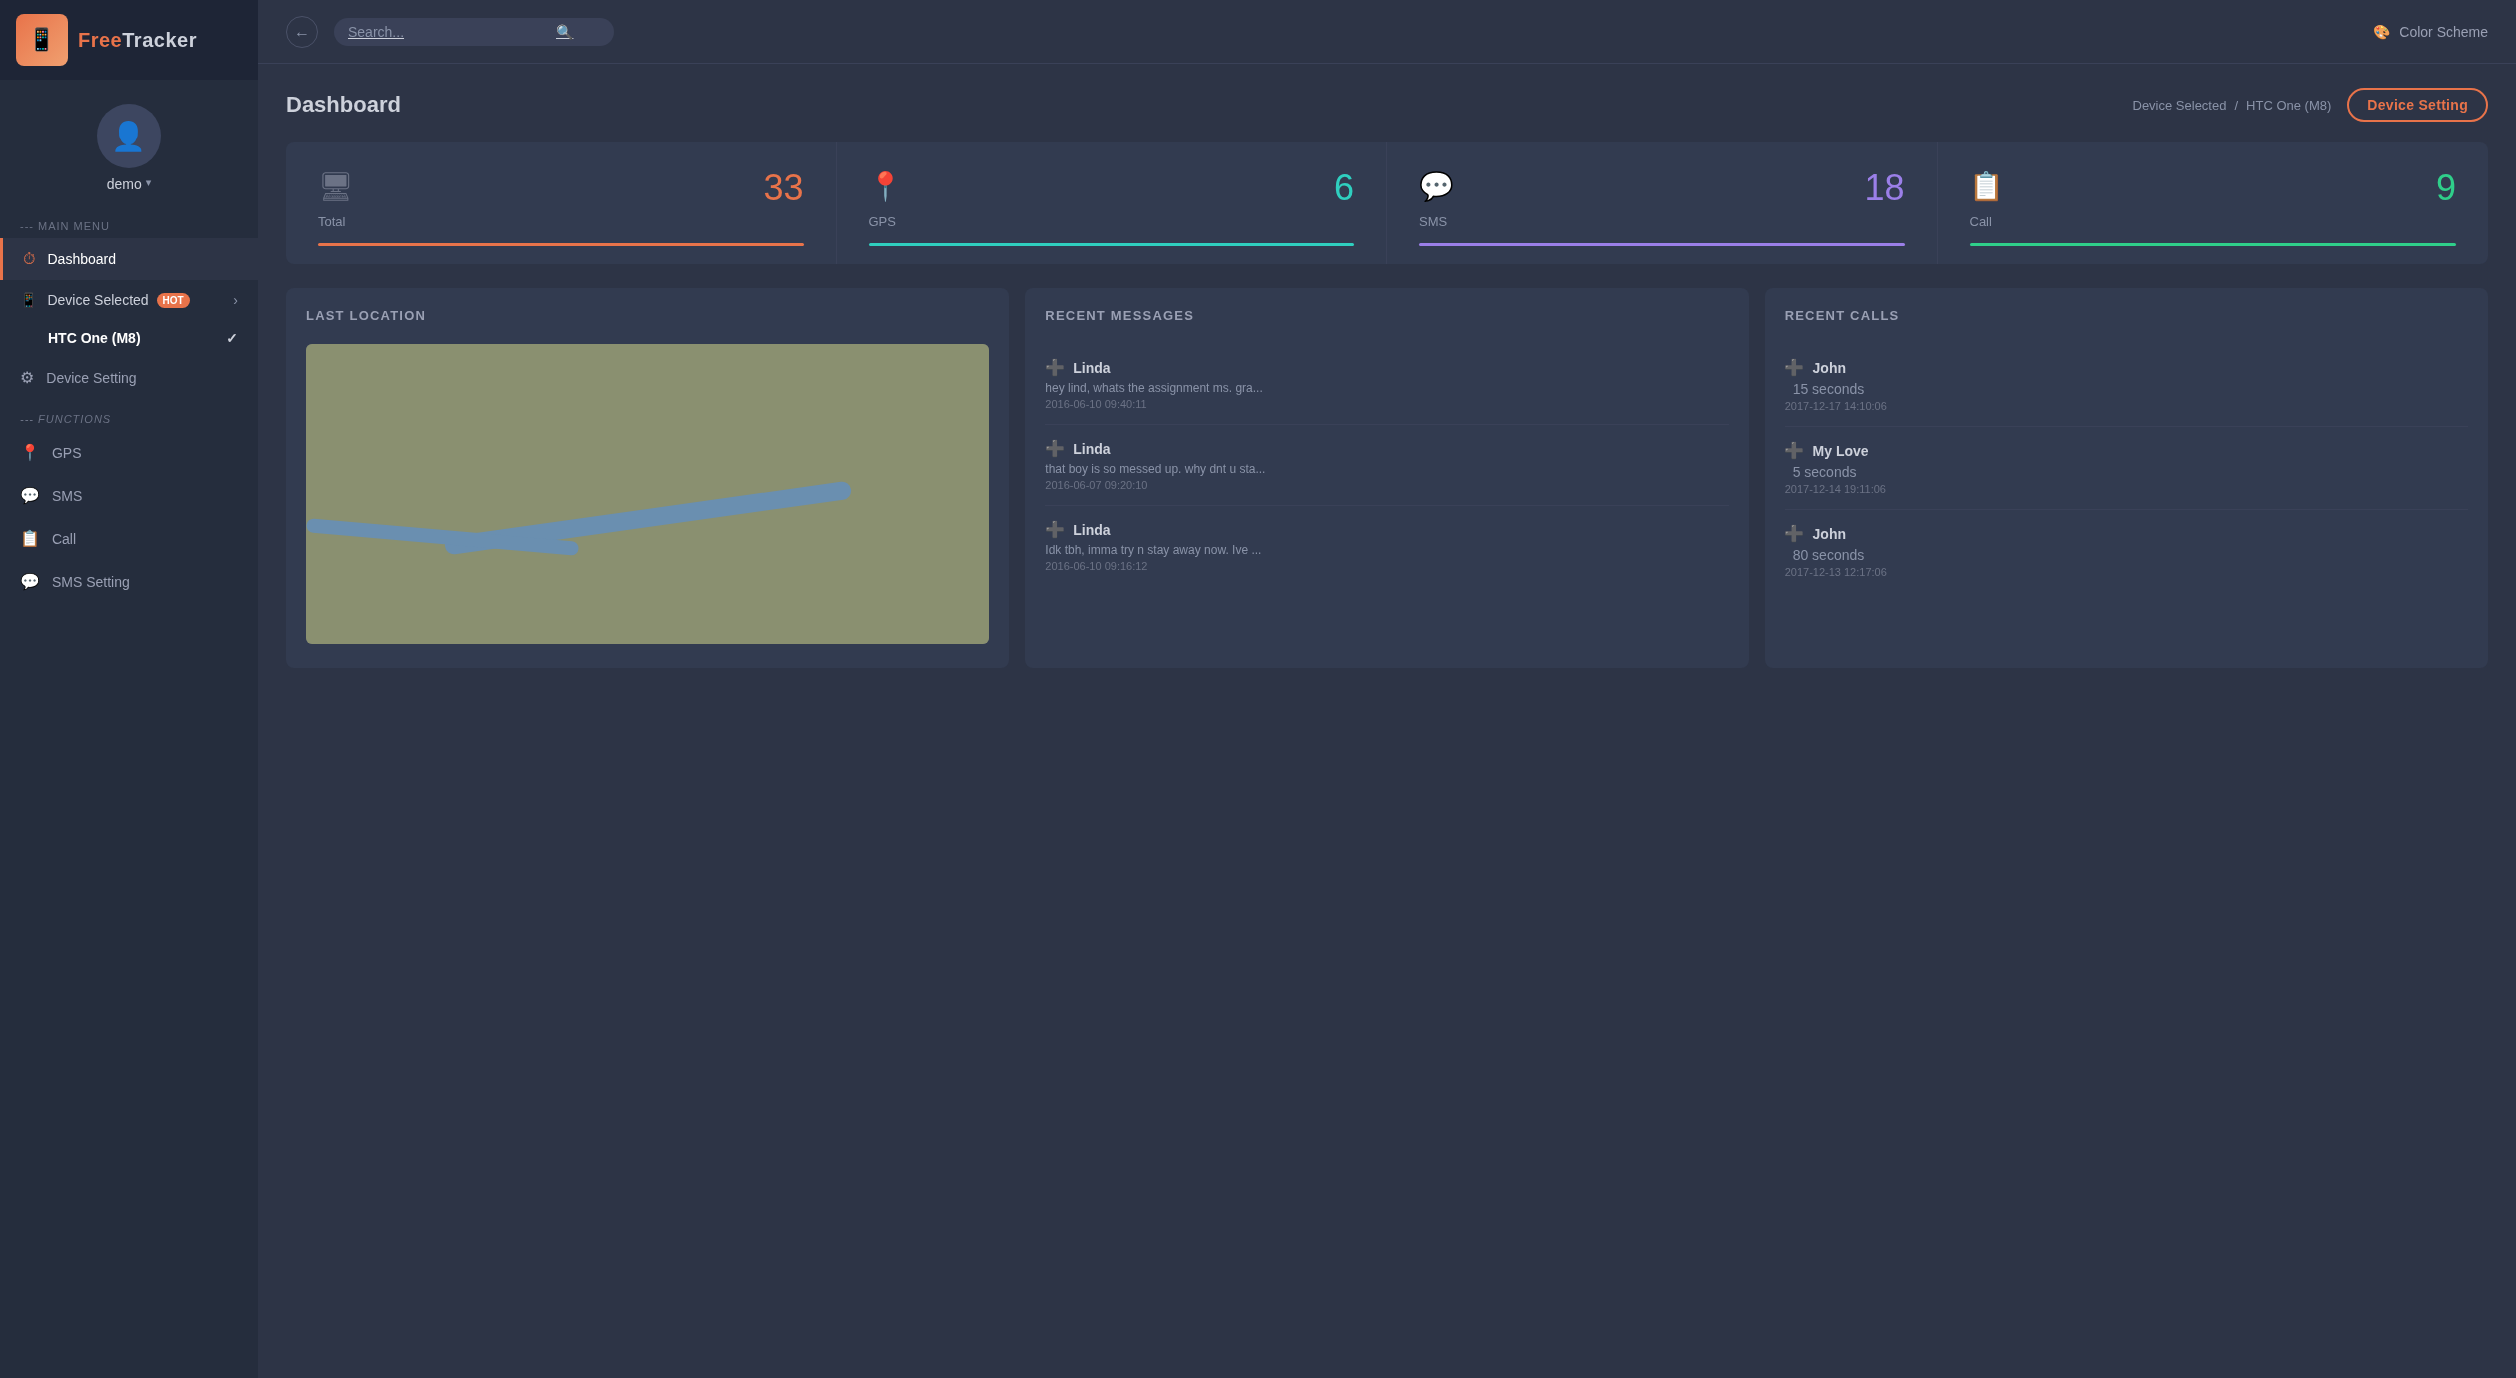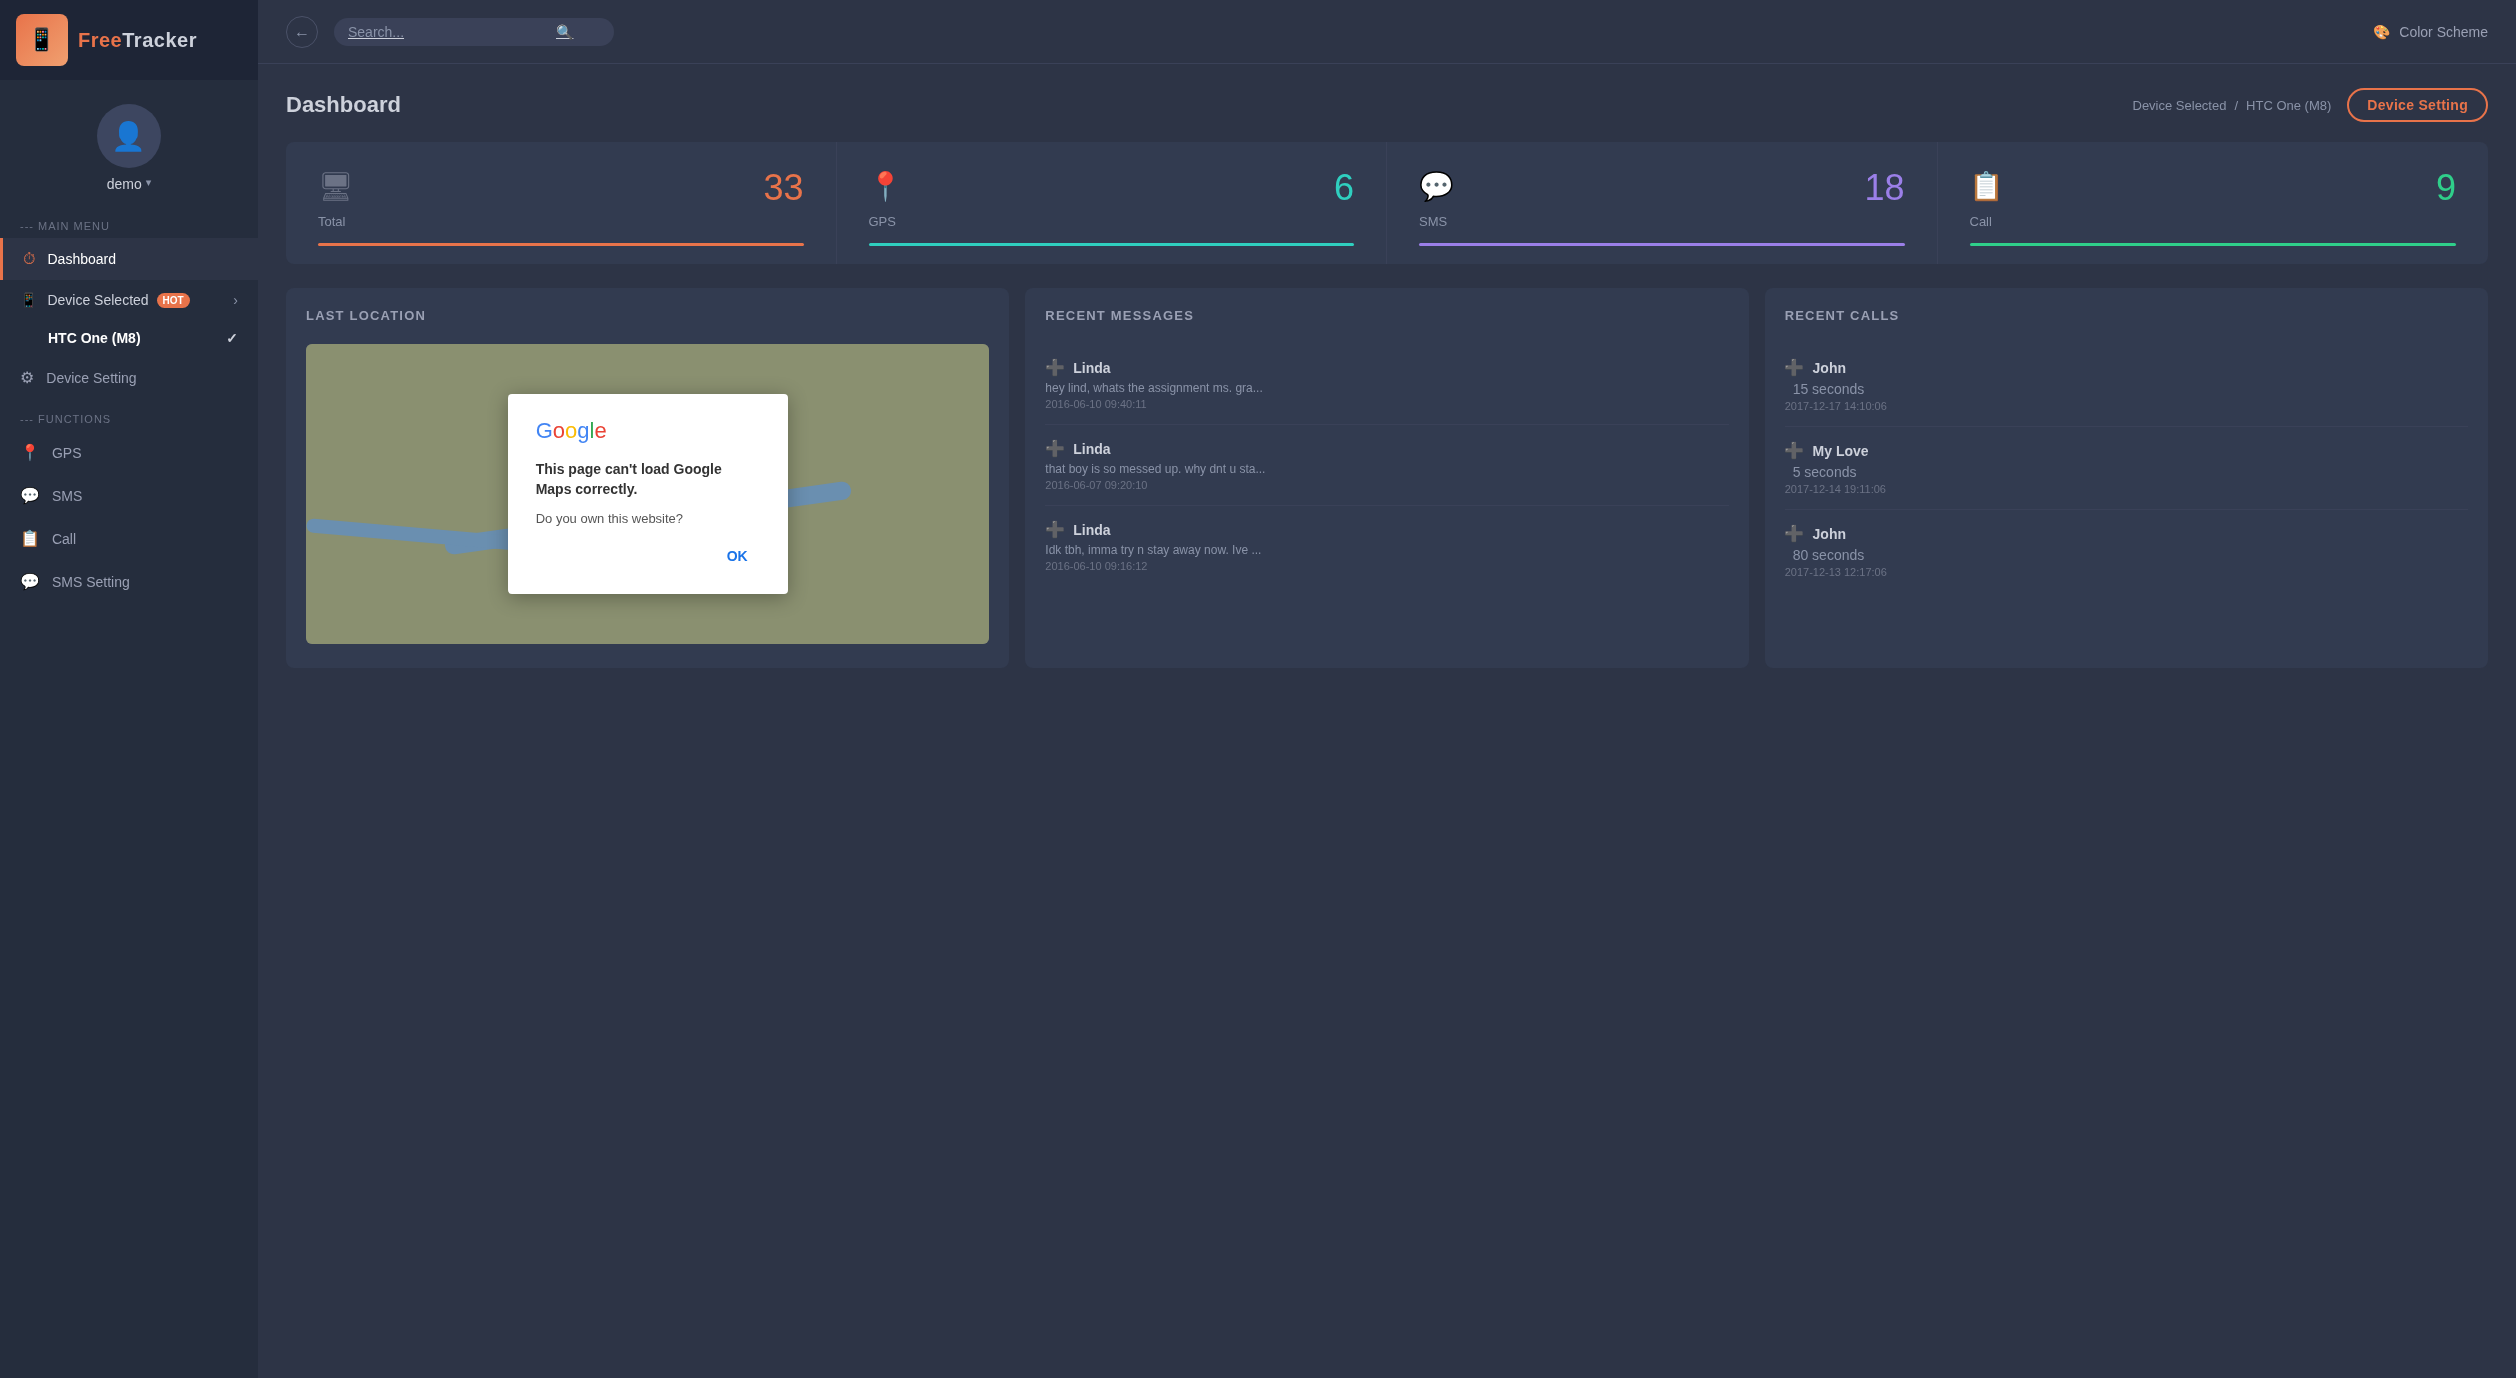--- a/index.html
+++ b/index.html
@@ -136,20 +136,21 @@
       font-weight: 600;
     }
     .device-name-item .check { margin-left: auto; color: #cdd1db; }
 
     .functions-label {
       width: 100%;
       padding: 14px 20px 6px 20px;
       font-size: 11px;
       color: #6b7285;
       letter-spacing: 1px;
+      font-style: italic;
     }
 
     
     .main {
       flex: 1;
       display: flex;
       flex-direction: column;
       overflow: hidden;
     }
 
@@ -587,30 +588,20 @@
     <div class="bottom-row">
 
       <div class="panel">
         <div class="panel-title">LAST LOCATION</div>
         <div class="map-container">
           <div class="map-visual">
             <div class="map-river"></div>
             <div class="map-river2"></div>
           </div>
 
-          <div class="map-dialog">
-            <div class="dialog-google-logo">
-              <span class="g-blue">G</span><span class="g-red">o</span><span class="g-yellow">o</span><span class="g-blue">g</span><span class="g-green">l</span><span class="g-red">e</span>
-            </div>
-            <div class="dialog-message">This page can't load Google Maps correctly.</div>
-            <div class="dialog-question">Do you own this website?</div>
-            <div class="dialog-btn-row">
-              <button class="dialog-ok-btn">OK</button>
-            </div>
-          </div>
         </div>
       </div>
 
       <div class="panel">
         <div class="panel-title">RECENT MESSAGES</div>
 
         <div class="message-item">
           <div class="msg-sender">
             <span class="msg-arrow">➕</span>
             <span>Linda</span>

